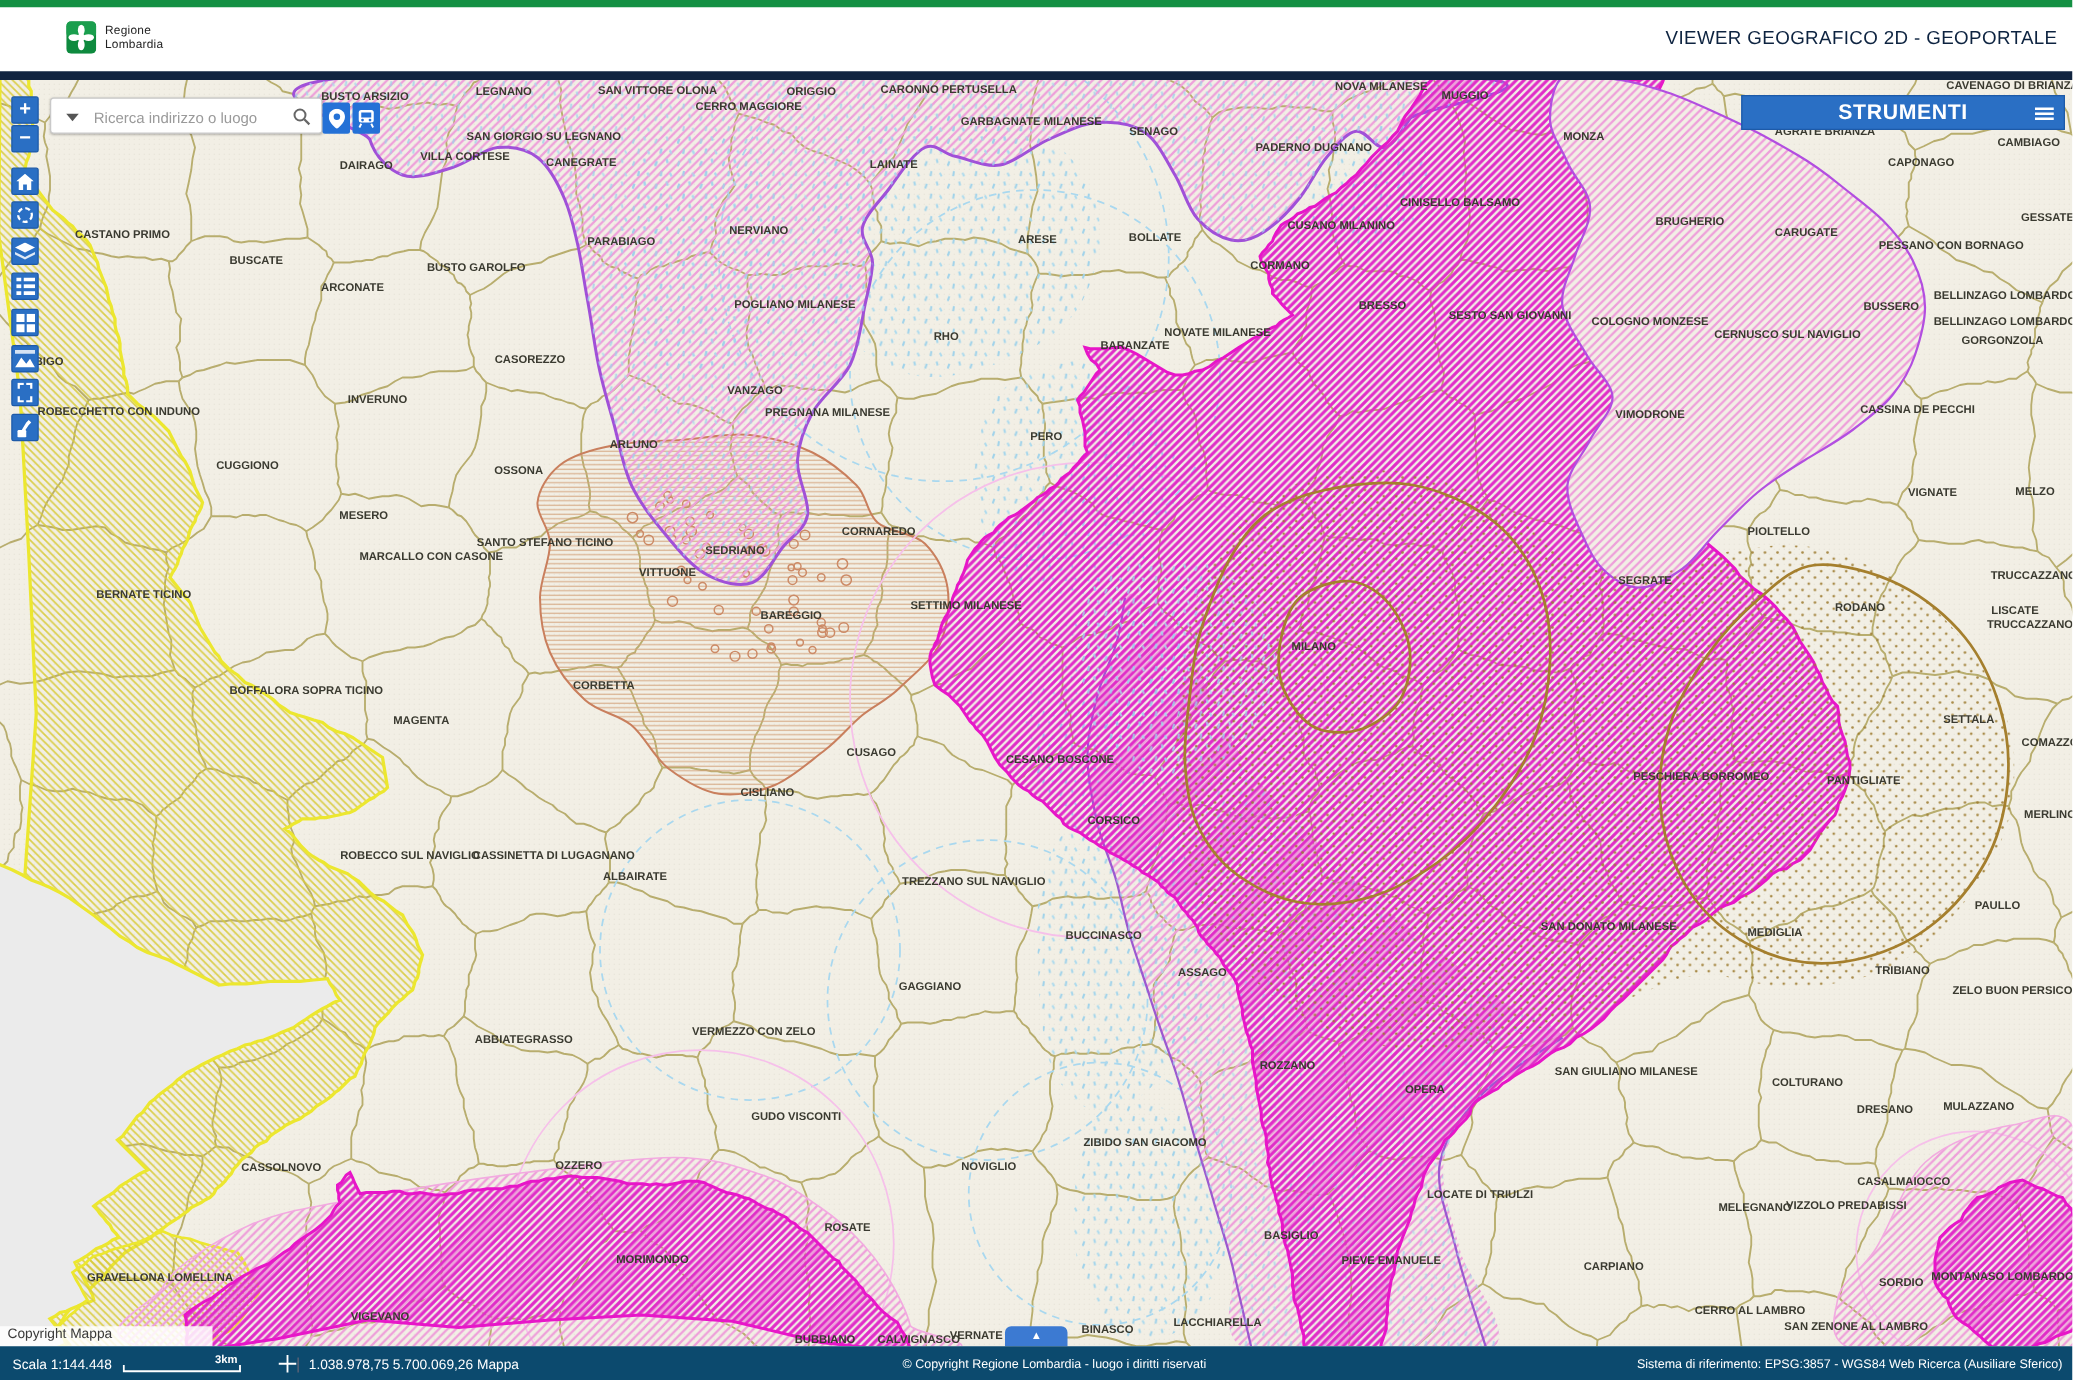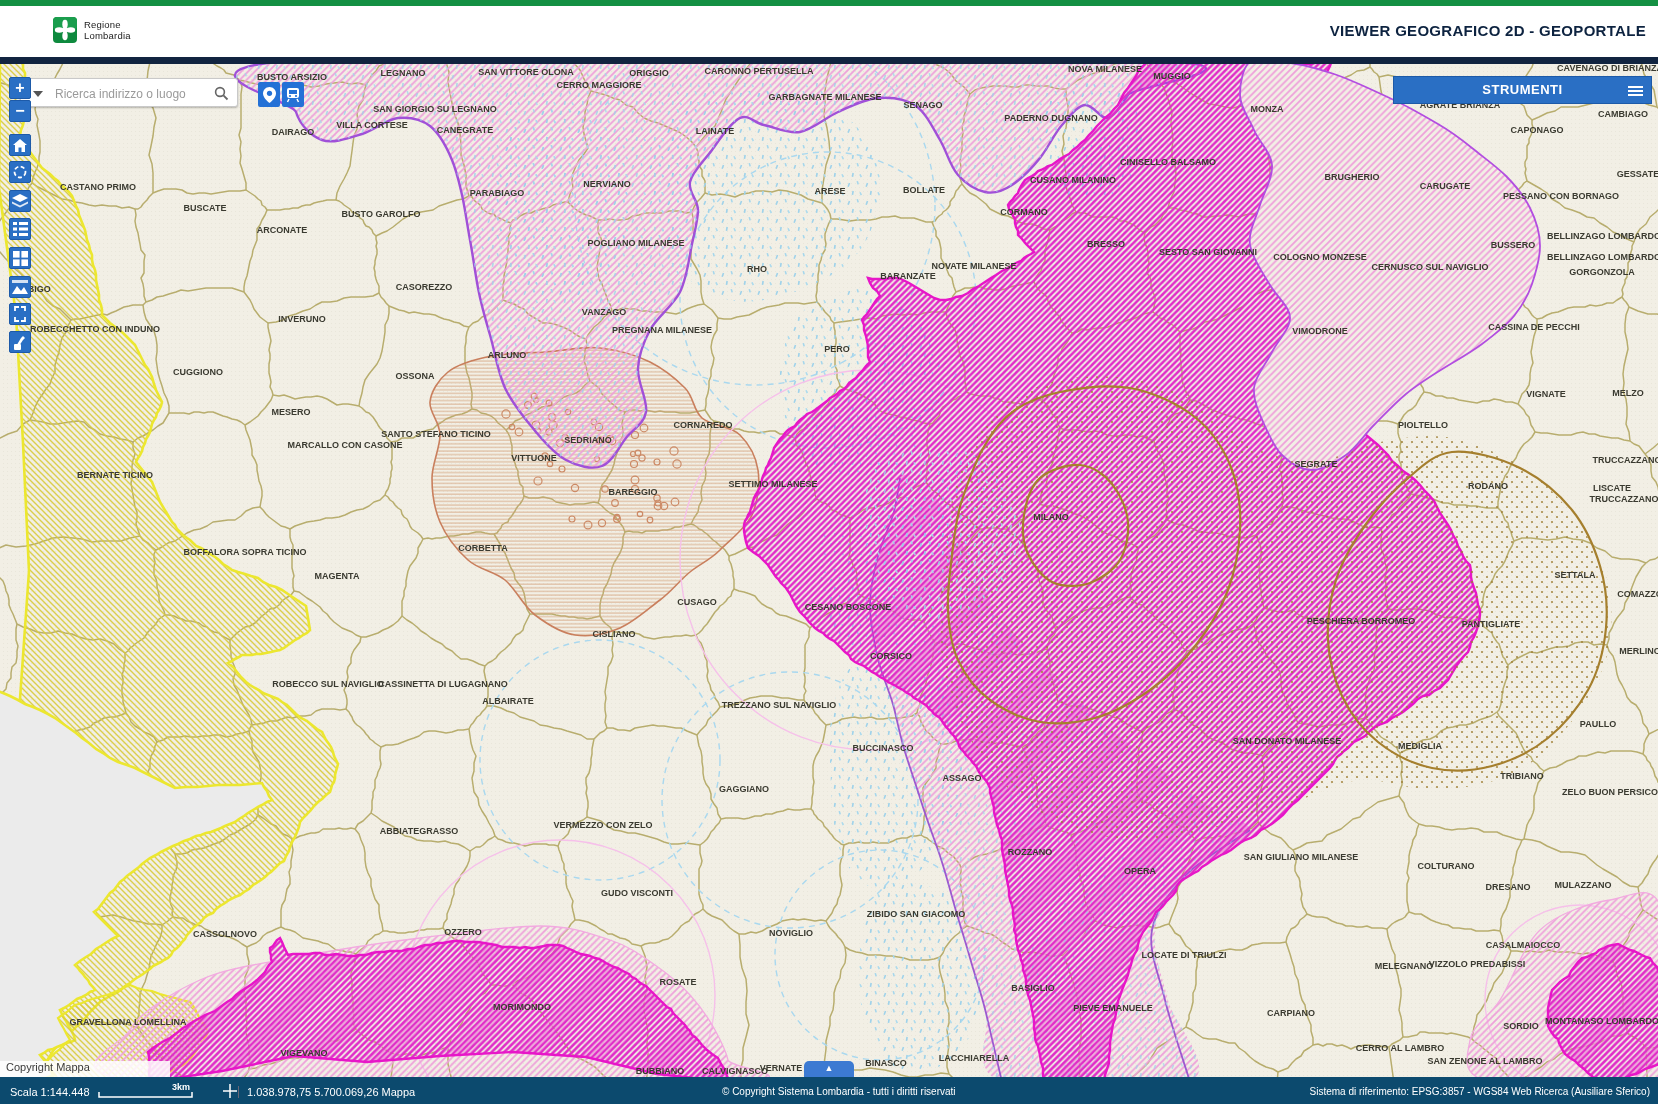--- a/index.html
+++ b/index.html
@@ -1,31 +1,31 @@
 <!DOCTYPE html>
 <html><head><meta charset="utf-8"><style>
 *{margin:0;padding:0;box-sizing:border-box}
 body{width:1658px;height:1104px;overflow:hidden;font-family:"Liberation Sans",sans-serif;position:relative;background:#fff}
 #topgreen{position:absolute;left:0;top:0;width:1658px;height:6px;background:#149043}
 #hdr{position:absolute;left:0;top:6px;width:1658px;height:51px;background:#fff}
 #navy{position:absolute;left:0;top:57px;width:1658px;height:7px;background:#112440}
 #maparea{position:absolute;left:0;top:64px;width:1658px;height:1013px;overflow:hidden}
 #logotxt{position:absolute;left:84px;top:19px;font-size:9.5px;font-weight:normal;color:#222;line-height:11px;letter-spacing:0.2px}
-#title{position:absolute;right:12px;top:22px;font-size:15px;font-weight:bold;color:#0d2340;letter-spacing:0.3px}
+#title{position:absolute;right:12px;top:22px;font-size:15px;font-weight:normal;color:#0d2340;letter-spacing:0.3px}
 #ftr{position:absolute;left:0;top:1077px;width:1658px;height:27px;background:#0c4a6e;color:#fff;font-size:11px}
 .fitem{position:absolute;top:9px;white-space:nowrap}
 #cpmap{position:absolute;left:0;top:1061px;width:170px;height:31px;background:rgba(255,255,255,0.85);color:#3a3a3a;font-size:11px;padding-left:6px}
 #btab{position:absolute;left:804px;top:1061px;width:50px;height:16px;background:#3c7ad2;border-radius:5px 5px 0 0;color:#fff;text-align:center;font-size:9px;line-height:14px}
 .sbtn{position:absolute;left:9px;width:22px;height:22px;background:#2a6fc4;border:1px solid #1d5aa8;border-radius:2px;color:#fff;display:flex;align-items:center;justify-content:center}
-#srch{position:absolute;left:20px;top:78px;width:218px;height:29px;background:#fff;border:1px solid #c9c9c9;border-radius:3px;box-shadow:0 1px 2px rgba(0,0,0,0.25)}
+#srch{position:absolute;left:40px;top:78px;width:218px;height:29px;background:#fff;border:1px solid #c9c9c9;border-radius:3px;box-shadow:0 1px 2px rgba(0,0,0,0.25)}
 #srch .arr{position:absolute;left:12px;top:12px;width:0;height:0;border-left:5px solid transparent;border-right:5px solid transparent;border-top:6px solid #555}
 #srch .ph{position:absolute;left:34px;top:8px;font-size:12px;color:#9a9a9a}
 #srch .mag{position:absolute;right:8px;top:7px}
 .bluebtn{position:absolute;top:82px;width:22px;height:25px;background:#2471d6;border-radius:2px;display:flex;align-items:center;justify-content:center}
-#strum{position:absolute;left:1393px;top:76px;width:259px;height:28px;background:#2a6fc4;border:1px solid #1d5aa8;color:#fff;font-size:13px;font-weight:bold;text-align:center;line-height:26px;letter-spacing:0.5px}
+#strum{position:absolute;left:1393px;top:76px;width:259px;height:28px;background:#2a6fc4;border:1px solid #1d5aa8;color:#fff;font-size:17px;font-weight:bold;text-align:center;line-height:26px;letter-spacing:0.5px}
 #strum .ham{position:absolute;right:8px;top:7px}
 #strum .ham div{width:15px;height:2.5px;background:#fff;margin:1.6px 0}
 svg text{paint-order:stroke}
 </style></head><body>
 <div id="maparea"><svg id="map" width="1658" height="1013" viewBox="0 64 1658 1013">
 <defs>
 <pattern id="pGrid" width="4" height="4" patternUnits="userSpaceOnUse">
           <rect width="4" height="4" fill="#f2efe5"></rect>
           <rect x="3" y="3" width="1" height="1" fill="#e9e6da"></rect>
         </pattern>
@@ -830,14 +830,14 @@
 <div id="ftr">
 <div class="fitem" style="left:10px">Scala 1:144.448</div>
 <svg class="fitem" style="left:98px;top:4px" width="100" height="18">
       <text x="92" y="9" fill="#fff" font-size="9" text-anchor="end" font-weight="bold">3km</text>
       <path d="M1 11 L1 16 L94 16 L94 11" stroke="#fff" stroke-width="1.5" fill="none"></path>
     </svg>
 <svg class="fitem" style="left:222px;top:6px" width="16" height="16">
       <path d="M8 1 L8 15 M1 8 L15 8" stroke="#fff" stroke-width="1.5"></path>
     </svg>
 <div class="fitem" style="left:246px;border-left:1px solid #667;padding-left:8px;margin-left:-8px">1.038.978,75 5.700.069,26 Mappa</div>
-<div class="fitem" style="left:722px;font-size:10px">© Copyright Sistema Lombardia - tutti i diritti riservati</div>
+<div class="fitem" style="left:722px;font-size:10px">© Copyright Regione Lombardia - luogo i diritti riservati</div>
 <div class="fitem" style="right:8px;font-size:10px">Sistema di riferimento: EPSG:3857 - WGS84 Web Ricerca (Ausiliare Sferico)</div>
 </div>
 </body></html>

